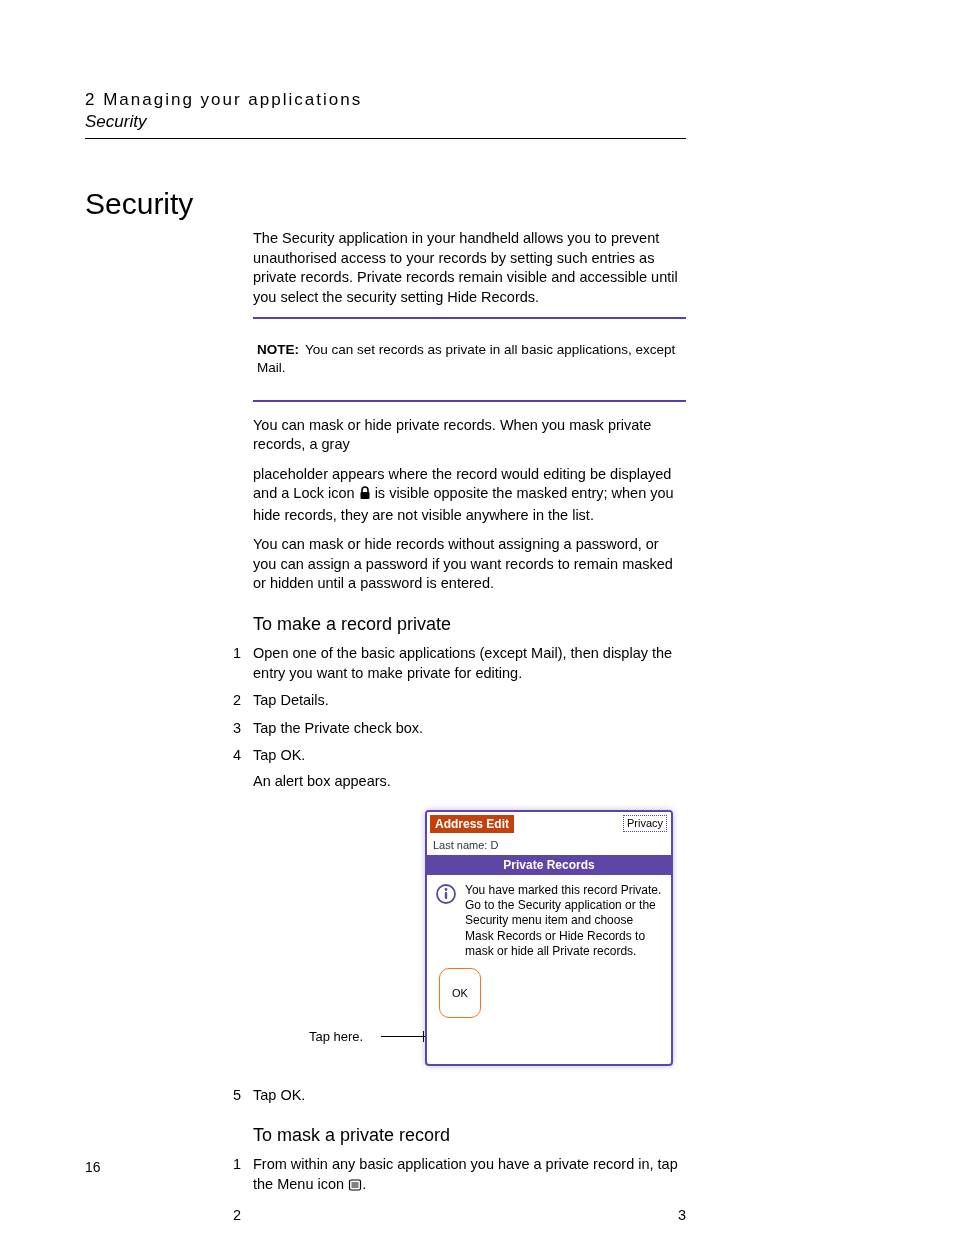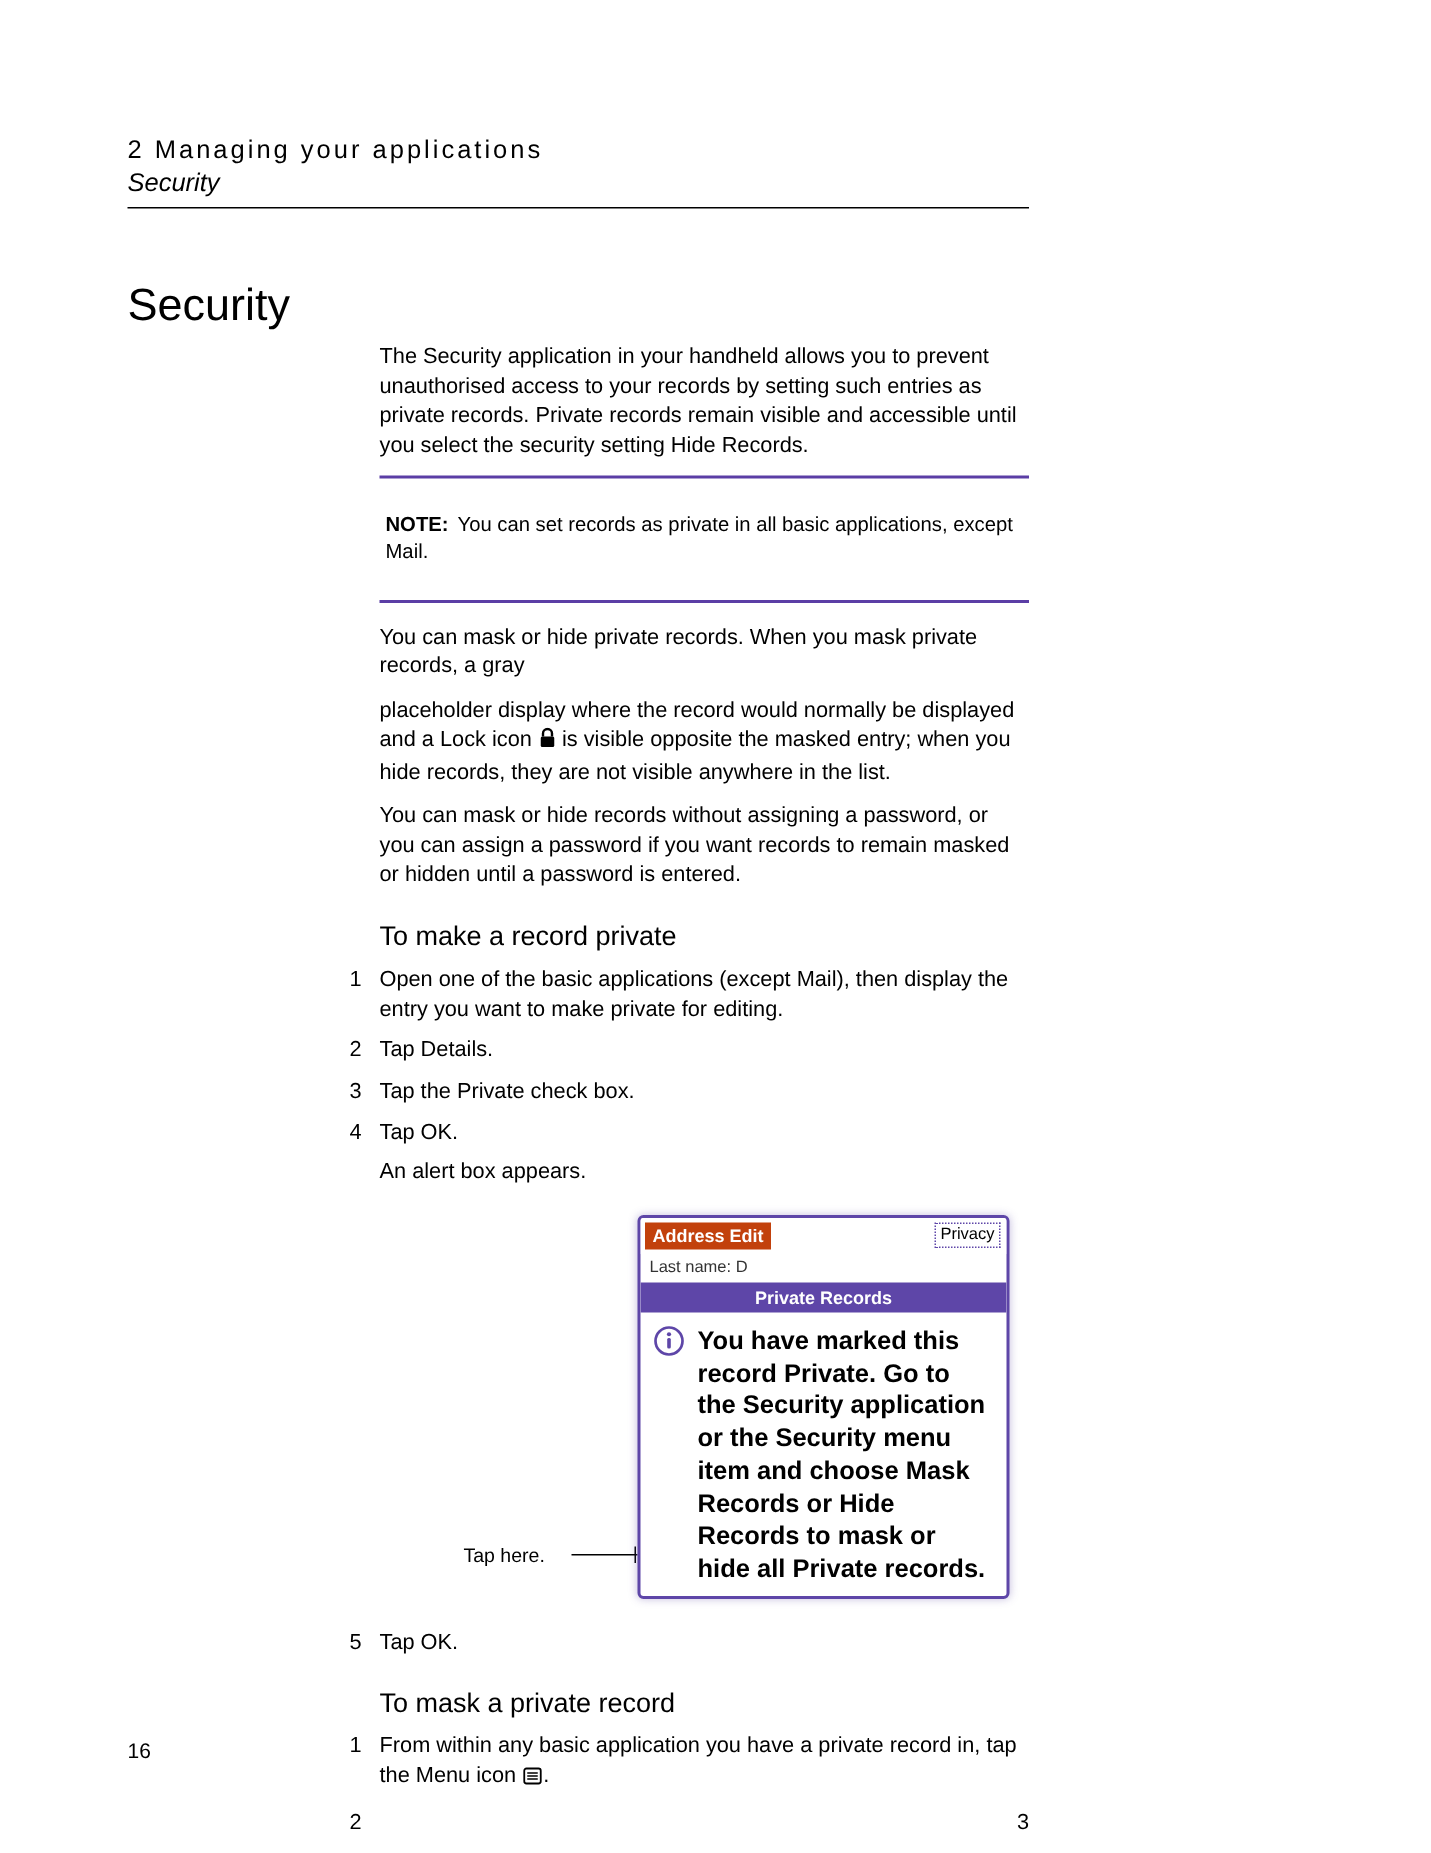--- a/index.html
+++ b/index.html
@@ -164,37 +164,36 @@
   .device-body {
     display: flex;
     padding: 8px 8px 0 8px;
   }
   .info-icon {
     flex: 0 0 22px;
     height: 22px;
     margin-right: 8px;
   }
   .device-msg {
-    font-weight: 700;
-    font-size: 17px;
+    font-weight: 400;
+    font-size: 12px;
     line-height: 1.28;
     font-family: Verdana, Geneva, sans-serif;
   }
   .device-ok-row {
     padding: 8px 8px 8px 12px;
   }
   .device-ok {
     display: inline-block;
-    border: 4px solid #f97316;
+    border: 1px solid #f97316;
     border-radius: 10px;
     padding: 16px 12px;
     font-size: 11px;
     line-height: 16px;
     background: #fff;
-    margin-top: 32px;
   }
   .page-number {
     position: absolute;
     bottom: 60px;
     left: 85px;
     font-size: 14px;
   }
 </style>
 </head>
 <body>
@@ -213,21 +212,21 @@
 
     <p class="para">The Security application in your handheld allows you to prevent unauthorised access to your records by setting such entries as private records. Private records remain visible and accessible until you select the security setting Hide Records.</p>
 
     <div class="note-box">
       <span class="note-label">NOTE:</span><span>You can set records as private in all basic applications, except Mail.</span>
     </div>
 
     <p class="para">You can mask or hide private records. When you mask private records, a gray</p>
 
     <p class="para">
-      <span>placeholder display where the record would normally be displayed and a Lock icon </span><span class="lock-inline"><svg width="12" height="14" viewBox="0 0 12 14">
+      <span>placeholder appears where the record would editing be displayed and a Lock icon </span><span class="lock-inline"><svg width="12" height="14" viewBox="0 0 12 14">
             <path d="M3 6 V4 a3 3 0 0 1 6 0 V6" fill="none" stroke="#000" stroke-width="1.6"></path>
             <rect x="1.5" y="6" width="9" height="7" rx="1" fill="#000"></rect>
           </svg></span><span> is visible opposite the masked entry; when you hide records, they are not visible anywhere in the list.</span>
     </p>
 
     <p class="para">You can mask or hide records without assigning a password, or you can assign a password if you want records to remain masked or hidden until a password is entered.</p>
 
     <h2 class="subhead">To make a record private</h2>
 
     <div class="num-list">

